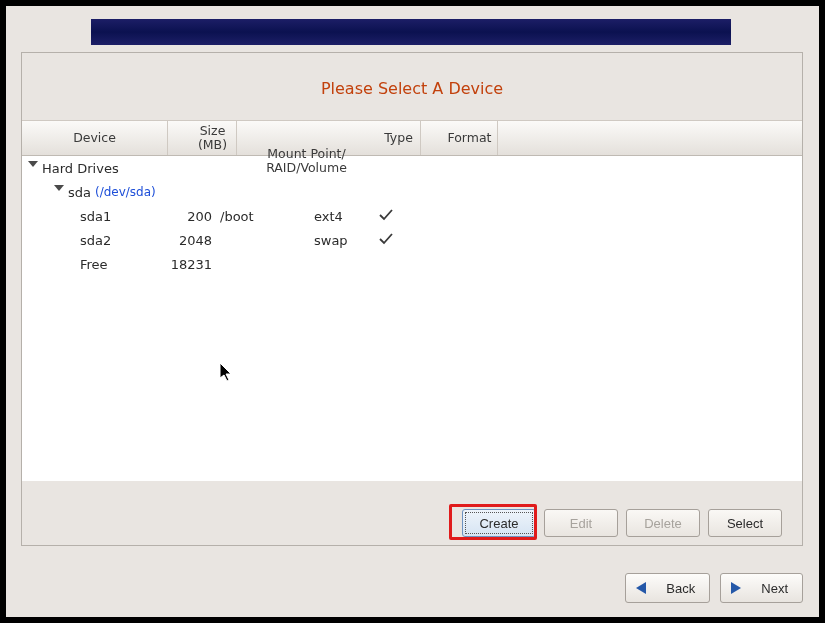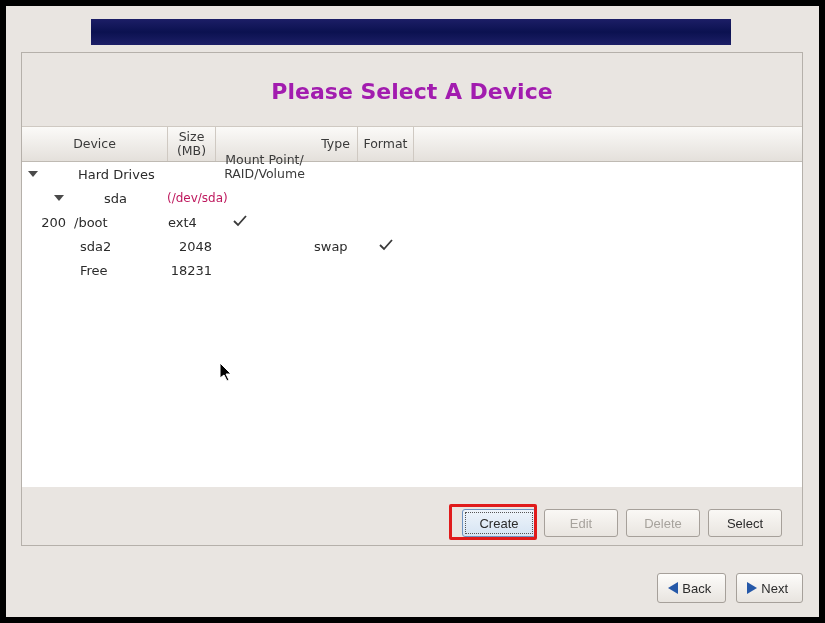--- a/index.html
+++ b/index.html
@@ -24,32 +24,33 @@
     background: linear-gradient(to bottom, #1c1e66 0%, #0b1150 50%, #1c1e66 100%);
   }
   .panel {
     position: absolute;
     left: 15px; top: 46px;
     width: 782px; height: 494px;
     border: 1px solid #b5b0aa;
   }
   .heading {
     text-align: center;
-    font-size: 22px;
-    font-weight: bold;
-    color: #a21caf;
+    font-size: 16px;
+    font-weight: normal;
+    color: #c2410c;
     padding: 26px 0 22px 0;
   }
   
   .thead {
     display: flex;
     height: 36px;
     background: linear-gradient(to bottom, #fbfaf8, #e4e0db);
     border-top: 1px solid #cfc9c2;
     border-bottom: 1px solid #bfbab3;
+    gap: 21px;
   }
   .thcell {
     border-right: 1px solid #cfc9c2;
     display: flex;
     align-items: center;
     justify-content: center;
     font-size: 12.5px;
     color: #3a3a3a;
     text-align: center;
     line-height: 1.15;
@@ -67,36 +68,36 @@
     height: 325px;
     overflow: auto;
     font-size: 13px;
     color: #2b2b2b;
   }
   .row {
     display: flex;
     align-items: center;
     height: 24px;
   }
-  .cell-device { width: 146px; display:flex; align-items:center;gap:36px; }
+  .cell-device { width: 146px; display:flex; align-items:flex-start; }
   .cell-size   { width: 48px; text-align: right; padding-right: 4px; white-space: nowrap;}
   .cell-mount  { width: 98px; padding-left: 4px; }
   .cell-type   { width: 44px; }
   .cell-format { width: 56px; display:flex; justify-content:center; align-items:center;}
   .tri {
     display:inline-block;
     width: 0; height: 0;
     border-left: 5px solid transparent;
     border-right: 5px solid transparent;
     border-top: 6px solid #4a4a4a;
     margin: 0 4px 0 6px;
   }
   .indent1 { padding-left: 26px; }
   .indent2 { padding-left: 58px; }
-  .devpath { color: #be185d; font-size: 12px; margin-left: 4px;}
+  .devpath { color: #1d4ed8; font-size: 12px; margin-left: 4px;}
 
   
   .panel-btns {
     position: absolute;
     right: 20px;
     bottom: 8px;
     display: flex;
     gap: 8px;
   }
   button.gtk {
@@ -137,21 +138,21 @@
   button.nav {
     height: 30px;
     padding: 0 14px 0 10px;
     border: 1px solid #a6a09a;
     border-radius: 3px;
     background: linear-gradient(to bottom,#fdfcfa,#e8e4df);
     font-size: 13px;
     color: #2b2b2b;
     display: inline-flex;
     align-items: center;
-    gap: 4px;
+    gap: 20px;
     cursor: pointer;
     margin-top: 32px;
   }
   .arrow-left, .arrow-right {
     width:0;height:0;display:inline-block;
   }
   .arrow-left {
     border-top:6px solid transparent;
     border-bottom:6px solid transparent;
     border-right:10px solid #2558a8;
@@ -197,20 +198,23 @@
       </div>
       <div class="row">
         <div class="cell-device indent1">
           <span class="tri"></span>
           <span>sda</span>
           <span class="devpath">(/dev/sda)</span>
         </div>
       </div>
 
       <div class="row">
+        <div class="cell-device indent2">
+            <span>sda1</span>
+          </div>
         <div class="cell-size">200</div>
         <div class="cell-mount">/boot</div>
         <div class="cell-type">ext4</div>
         <div class="cell-format">
             <span><svg width="16" height="16" viewBox="0 0 16 16">
                 <path d="M2 8 L6 12 L14 3" fill="none" stroke="#3a3a3a" stroke-width="1.8"></path>
               </svg></span>
           </div>
       </div>
       <div class="row">

